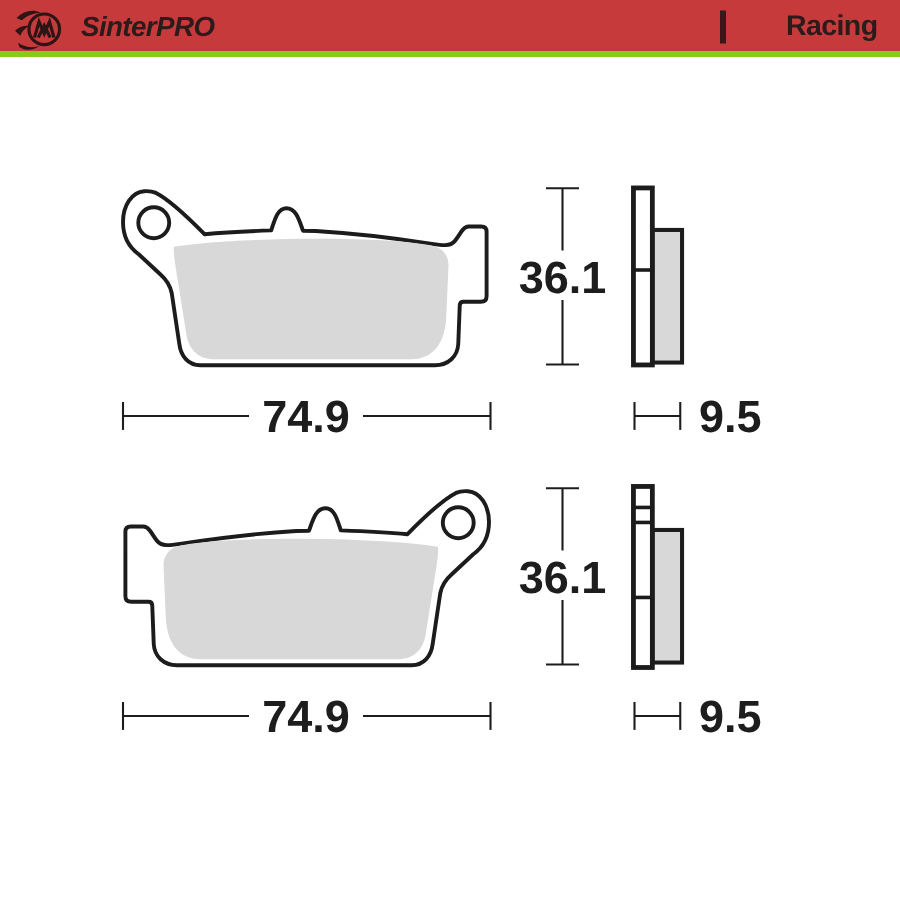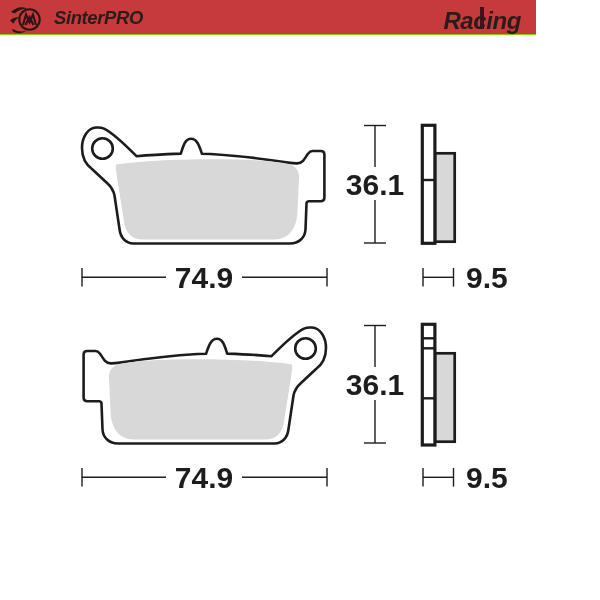--- a/index.html
+++ b/index.html
@@ -2,38 +2,38 @@
 <html><head>
 <meta charset="utf-8">
 <style>
   html,body { margin:0; padding:0; background:#fff; }
   .stage {
     position:relative; width:600px; height:600px; background:#ffffff;
     overflow:hidden; font-family:"Liberation Sans", sans-serif;
   }
   
   .banner {
-    position:absolute; top:0; left:0; width:536px; height:34px;
-    background:#c63a3b; border-bottom:1px solid #84cc16;
+    position:absolute; top:0; left:0; width:600px; height:34px;
+    background:#c63a3b; border-bottom:4px solid #84cc16;
   }
   .logo {
     position:absolute; left:9px; top:4px; width:36px; height:30px;
   }
   .brand {
     position:absolute; left:54px; top:7px;
     font-style:italic; font-weight:bold; font-size:18.5px; letter-spacing:-0.4px;
     color:#2b1b1b;
   }
   .divider {
     position:absolute; left:480px; top:7px; width:3.5px; height:22px;
     background:#3a1718;
   }
   .product {
     position:absolute; right:15px; top:7px;
-    font-style:italic; font-weight:bold; font-size:24px; letter-spacing:-0.4px;
+    font-weight:bold; font-size:19px; letter-spacing:-0.4px;
     color:#2b1b1b;
   }
   
   .drawing { position:absolute; left:0; top:0; width:600px; height:600px; }
   .outline   { fill:#ffffff; stroke:#1c1c1c; stroke-width:2.6; stroke-linejoin:round; }
   .friction  { fill:#d8d8d8; stroke:none; }
   .plate-rect    { fill:#ffffff; stroke:#1c1c1c; stroke-width:3.2; }
   .friction-rect { fill:#d8d8d8; stroke:#1c1c1c; stroke-width:2.7; }
   .detail-line   { stroke:#1c1c1c; stroke-width:2.4; }
   .dim-line  { stroke:#1d1d1d; stroke-width:1.4; }

